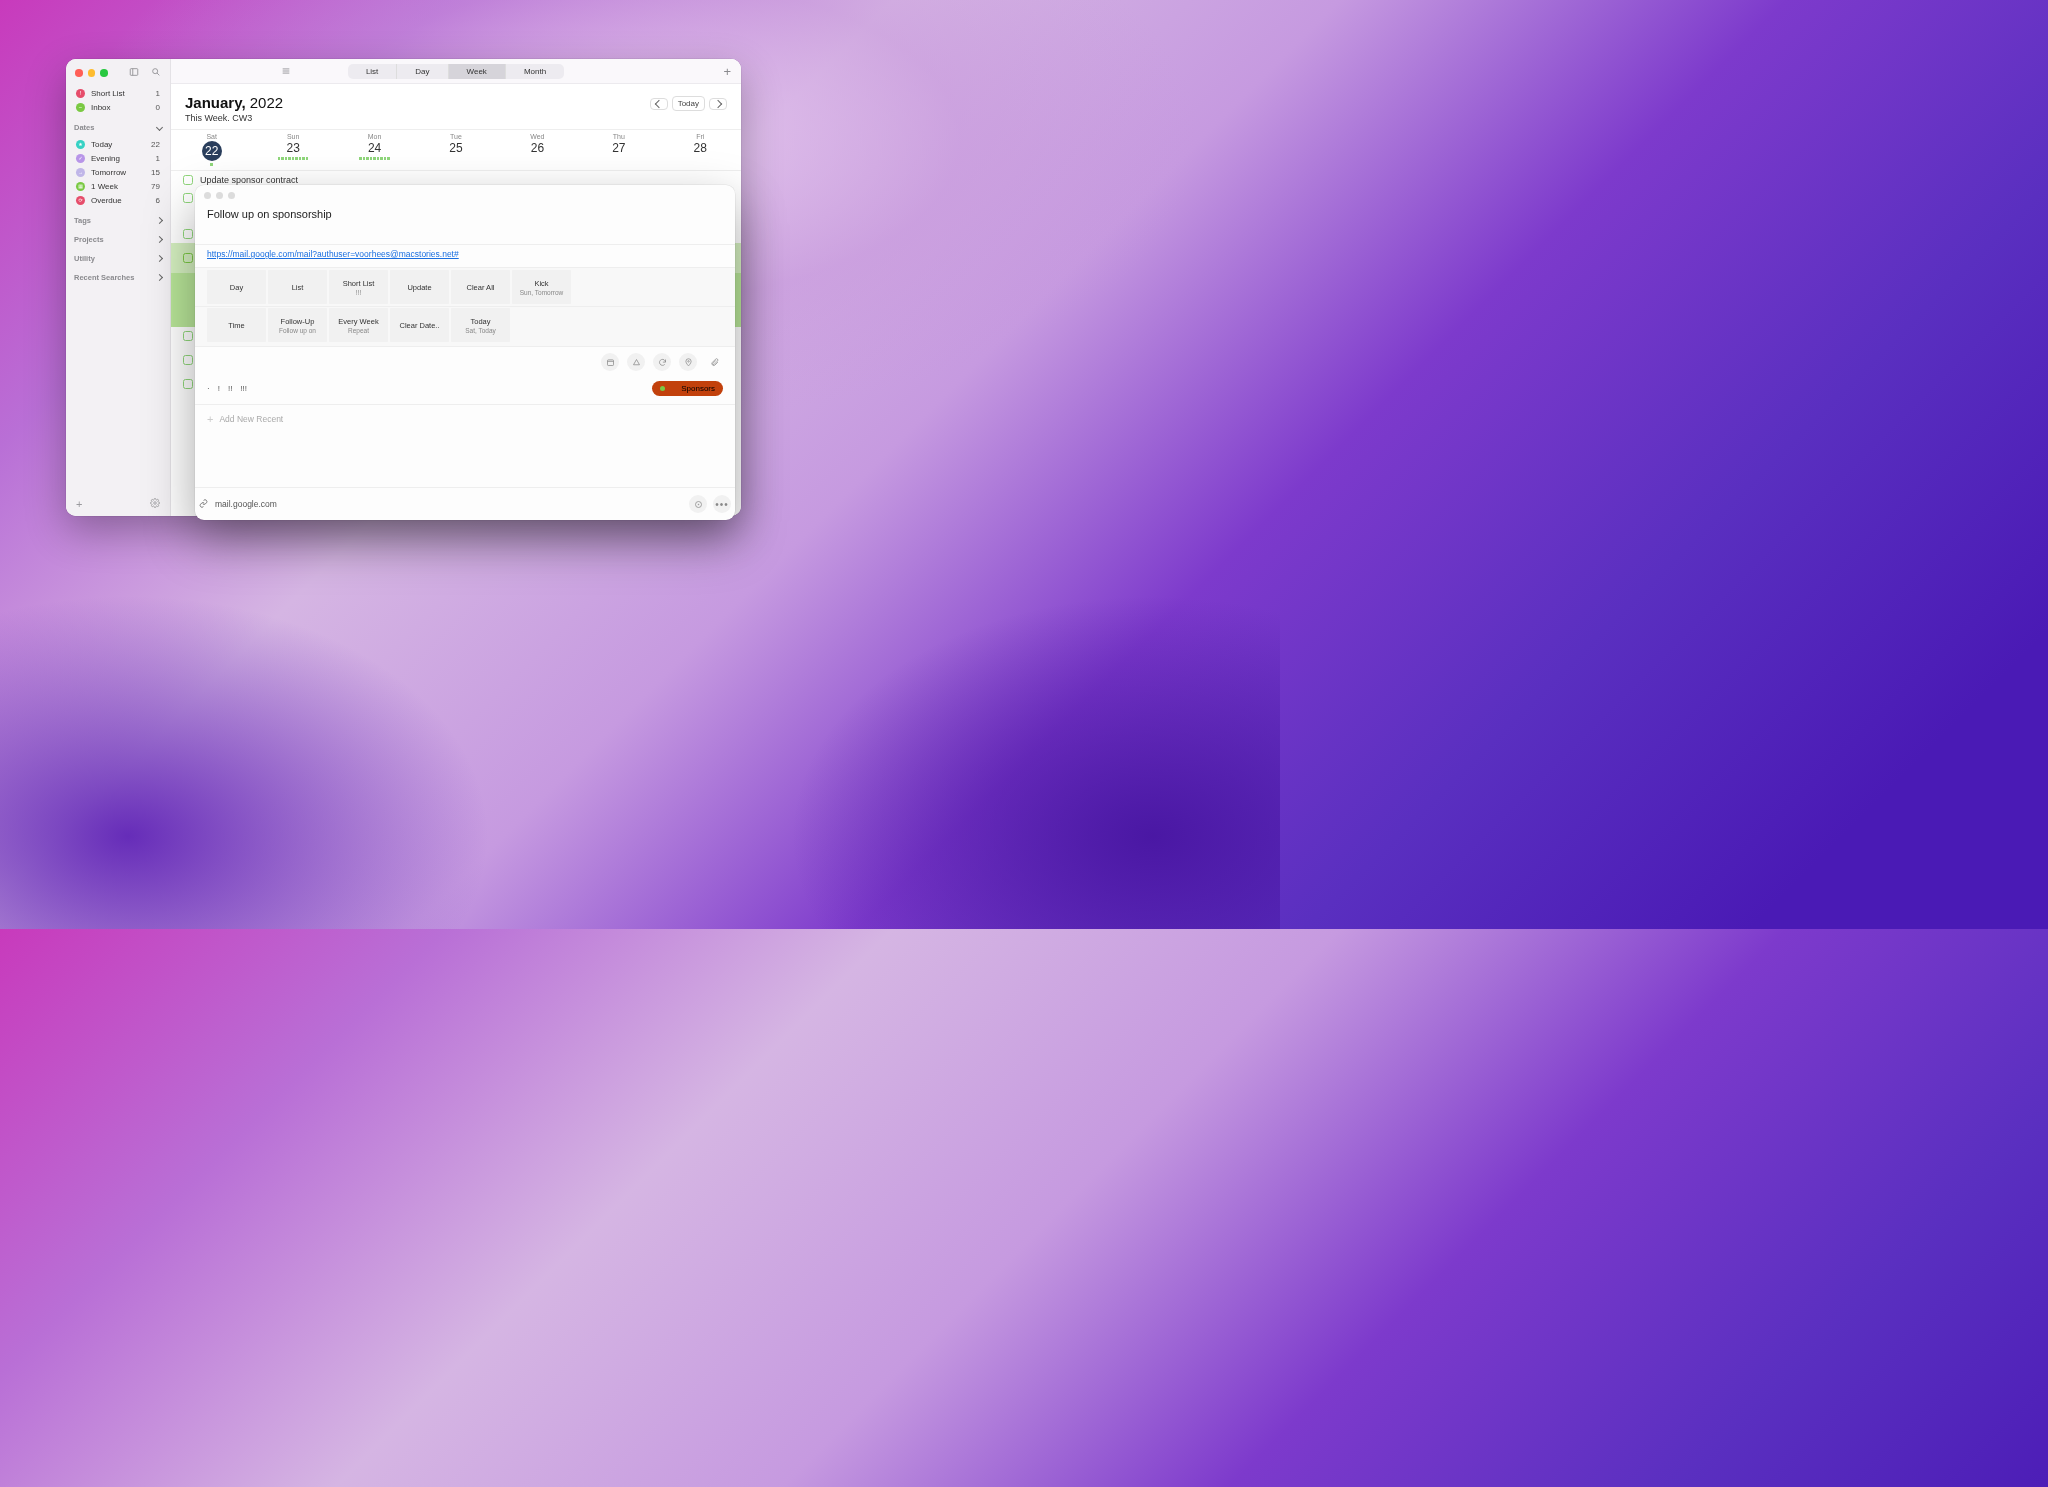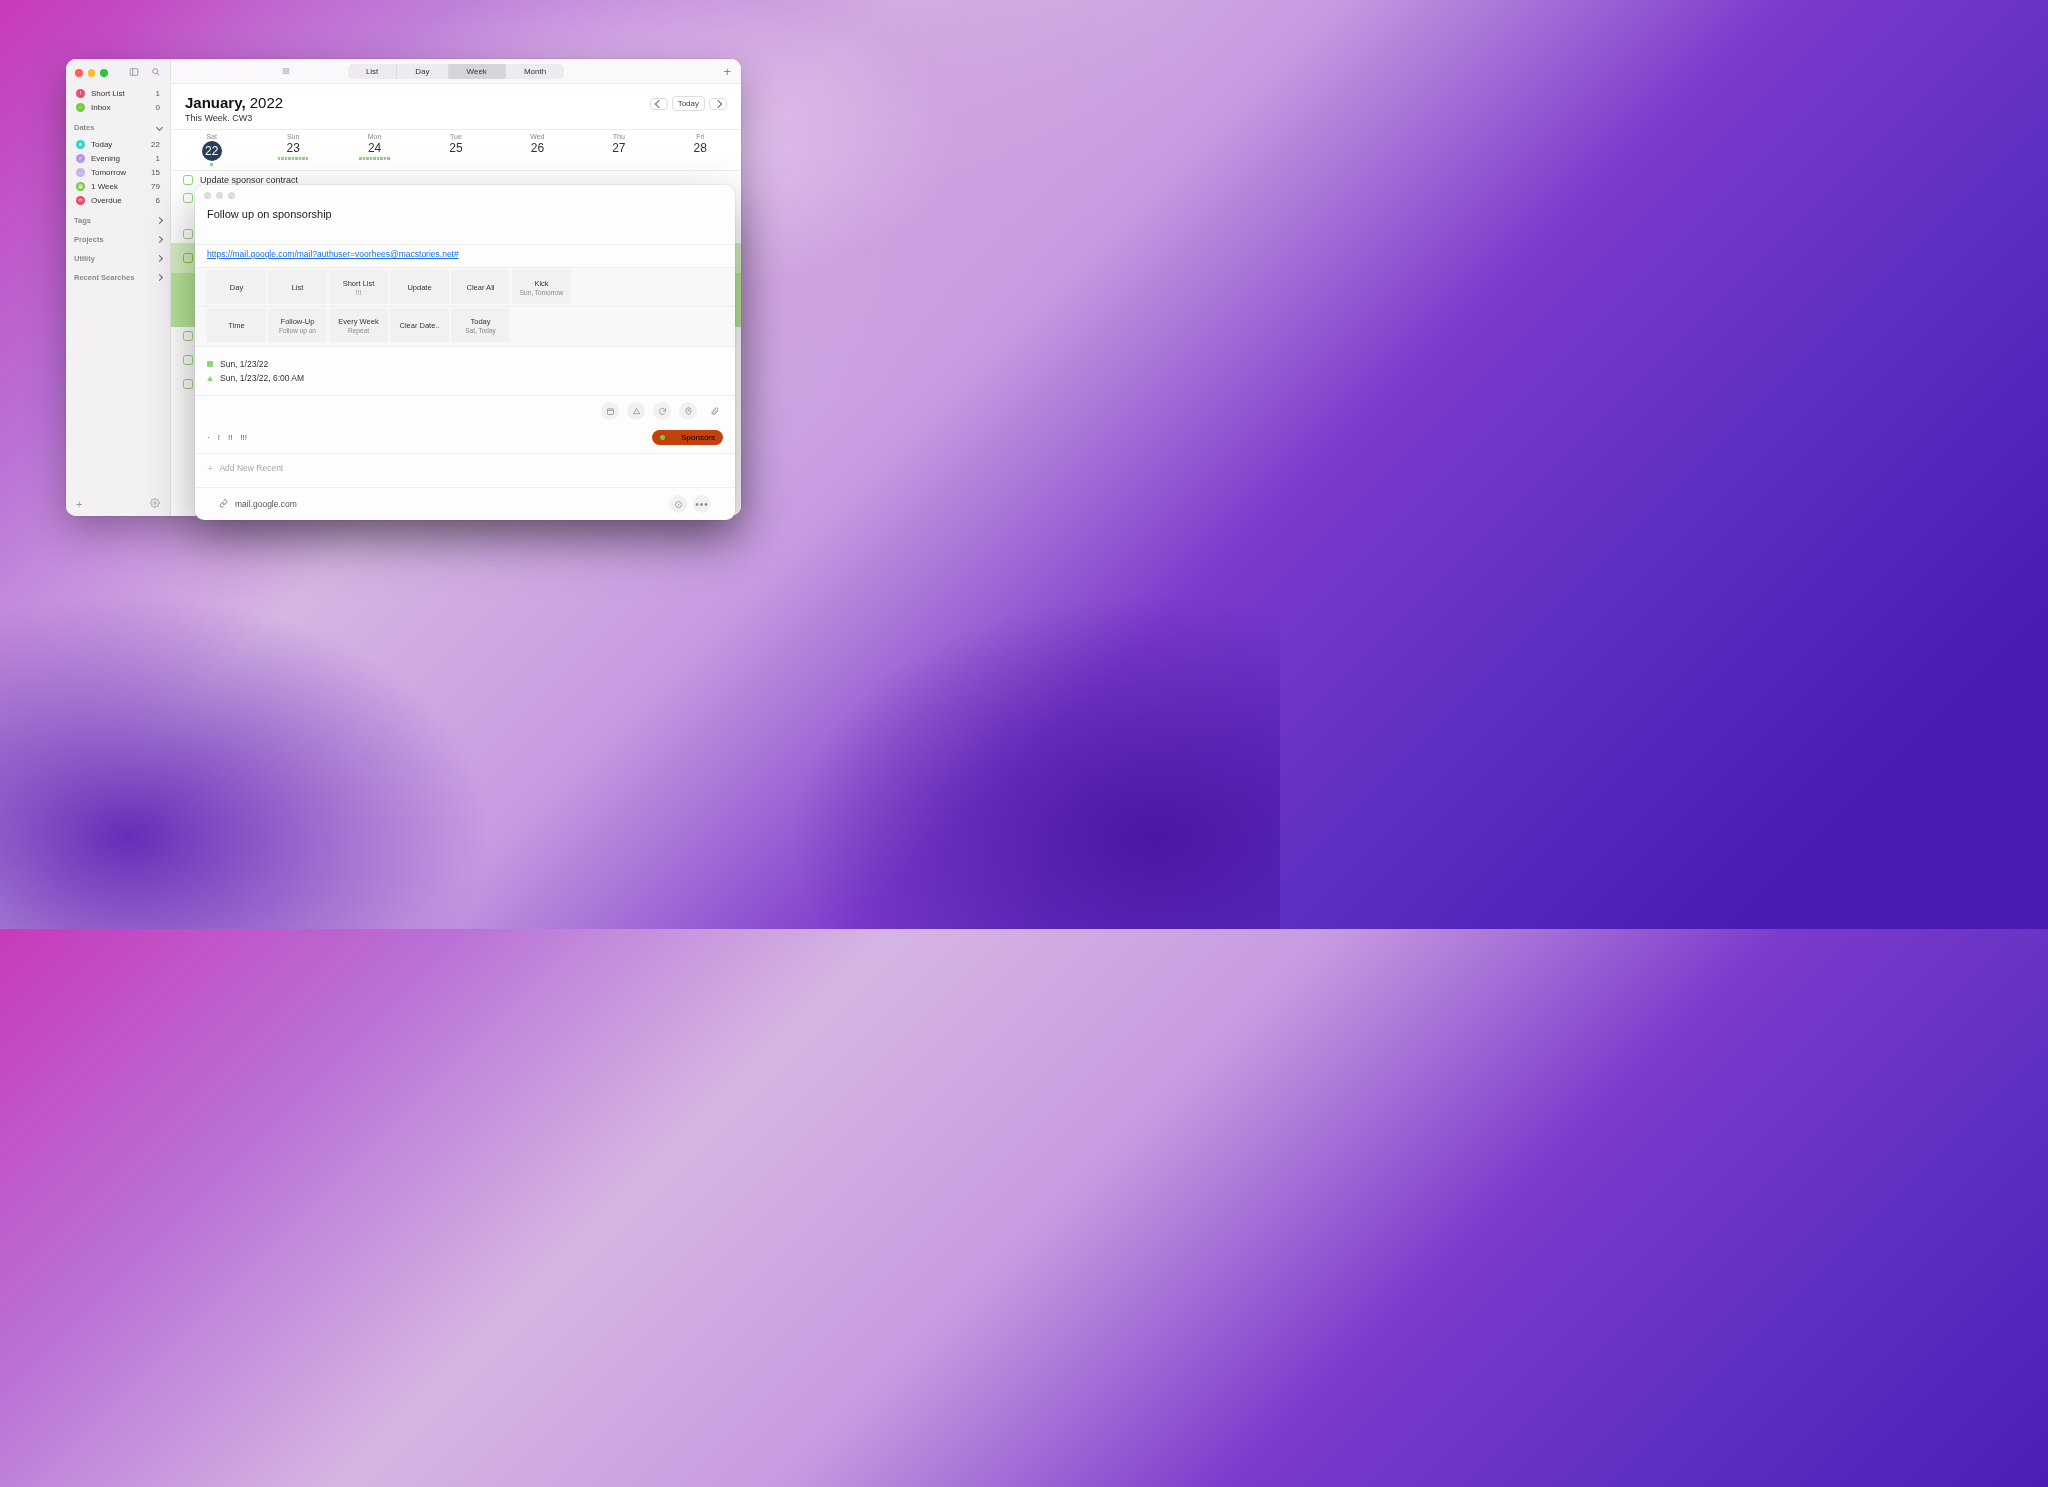--- a/index.html
+++ b/index.html
@@ -124,21 +124,21 @@
 .cal-ico { width: 6px; height: 6px; background: #8fd67a; border-radius: 1px; }
 .bell-ico { width: 0; height: 0; border-left: 3px solid transparent; border-right: 3px solid transparent; border-bottom: 5px solid #8fd67a; }
 .dw-iconrow { display: flex; justify-content: flex-end; gap: 8px; padding: 6px 12px; }
 .dw-iconrow .ib { width: 18px; height: 18px; border-radius: 50%; background: #f1f1f1; display: flex; align-items: center; justify-content: center; color: #888; }
 .dw-iconrow .ib svg { width: 9px; height: 9px; }
 .dw-tags { display: flex; justify-content: space-between; align-items: center; padding: 4px 12px 8px; border-bottom: 1px solid #eee; }
 .pri-marks { display: flex; gap: 8px; font-size: 8px; color: #555; }
 .tag-pill { background: #c2410c; border-radius: 10px; padding: 3px 8px; font-size: 8px; display: flex; align-items: center; gap: 16px; }
 .tag-dot { width: 5px; height: 5px; border-radius: 50%; background: #7ac943; }
 .dw-subtask { padding: 8px 12px; color: #aaa; font-size: 8.5px; display: flex; align-items: center; gap: 6px; }
-.dw-footer { margin-top: auto; border-top: 1px solid #eee; padding: 7px 24px; display: flex; align-items: center; gap: 7px; color: #555; font-size: 8.5px; }
+.dw-footer { margin-top: auto; border-top: 1px solid #eee; padding: 7px 4px; display: flex; align-items: center; gap: 7px; color: #555; font-size: 8.5px; }
 .dw-footer .rb { margin-left: auto; display: flex; gap: 6px; }
 .dw-footer .rbb { width: 18px; height: 18px; border-radius: 50%; background: #f1f1f1; display: flex; align-items: center; justify-content: center; }
 .chev { width: 6px; height: 6px; border-right: 1.2px solid #666; border-bottom: 1.2px solid #666; display: inline-block; }
 .chev.left { transform: rotate(135deg); }
 .chev.right { transform: rotate(-45deg); }
 .chev.down { transform: rotate(45deg); width: 5px; height: 5px; }
 </style>
 </head>
 <body>
 <div class="desktop-wave"></div>
@@ -413,30 +413,20 @@
       </div>
       <div class="action-cell">
         <div>Clear Date..</div>
       </div>
       <div class="action-cell">
         <div>Today</div>
         <div class="sub">Sat, Today</div>
       </div>
     </div>
 
-  <div class="dw-dates">
-    <div class="dw-date-line">
-      <span class="cal-ico"></span>
-      <span>Sun, 1/23/22</span>
-    </div>
-    <div class="dw-date-line">
-      <span class="bell-ico"></span>
-      <span>Sun, 1/23/22, 6:00 AM</span>
-    </div>
-  </div>
 
   <div class="dw-iconrow">
     <span class="ib">
         <svg viewBox="0 0 24 24" fill="none" stroke="currentColor" stroke-width="2">
           <rect x="4" y="5" width="16" height="15" rx="2"></rect>
           <line x1="4" y1="9" x2="20" y2="9"></line>
         </svg>
       </span>
     <span class="ib">
         <svg viewBox="0 0 24 24" fill="none" stroke="currentColor" stroke-width="2">

